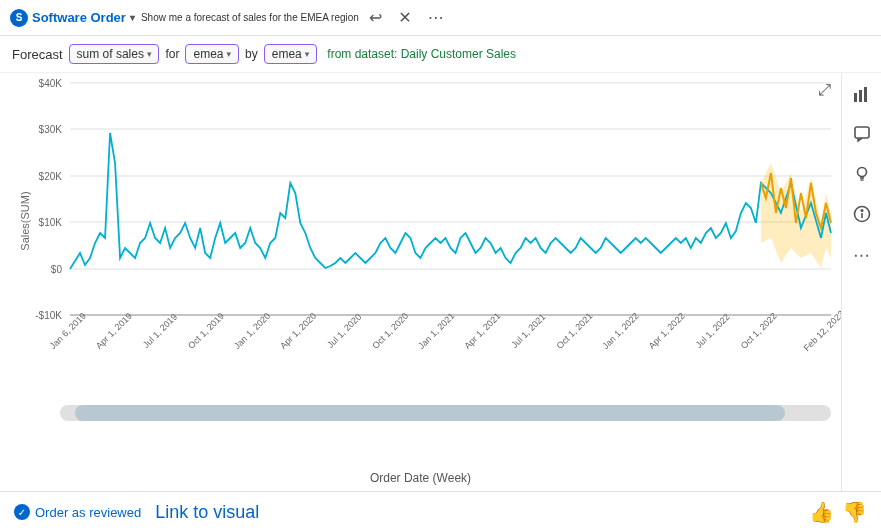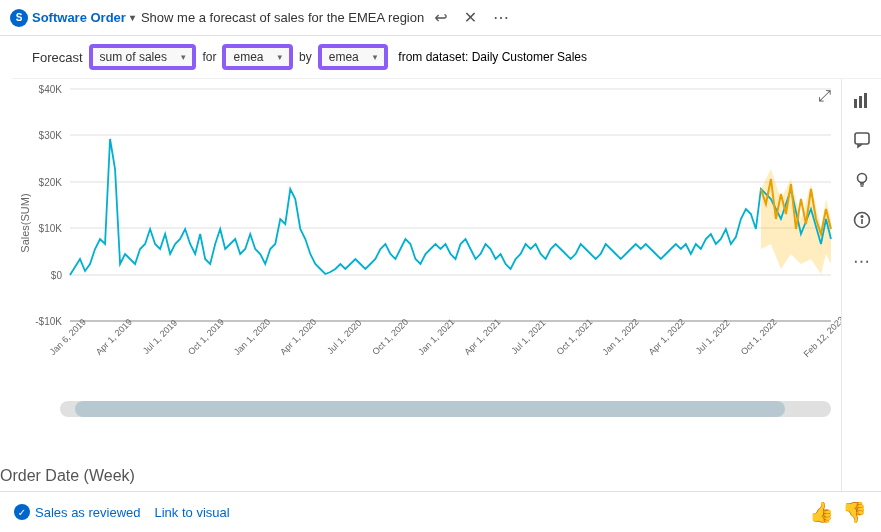--- a/index.html
+++ b/index.html
@@ -53,51 +53,50 @@
       color: #555;
       font-size: 16px;
       padding: 2px 4px;
       display: flex;
       align-items: center;
     }
     
     .forecast-bar {
       display: flex;
       align-items: center;
-      padding: 8px 20px;
+      padding: 8px 12px;
       gap: 6px;
       font-size: 12px;
       color: #333;
       flex-shrink: 0;
       border-bottom: 1px solid #f0f0f0;
-      margin-left: 12px;
     }
     .forecast-label {
       font-size: 13px;
       color: #333;
       font-weight: 500;
     }
     .pill {
       display: flex;
       align-items: center;
-      gap: 14px;
-      border: 4px solid #8b5cf6;
+      gap: 3px;
+      border: 1px solid #8b5cf6;
       border-radius: 4px;
       padding: 2px 7px;
       font-size: 12px;
       color: #333;
       background: #f8f8f8;
       cursor: pointer;
     }
     .pill .chevron {
       font-size: 9px;
       color: #666;
     }
     .dataset-text {
-      color: #000000;
+      color: #15803d;
       font-size: 12px;
       margin-left: 4px;
       text-align: center;
     }
     
     .main-content {
       display: flex;
       flex: 1;
       overflow: hidden;
     }
@@ -135,22 +134,22 @@
       white-space: nowrap;
       transform-origin: center center;
       width: 60px;
       text-align: center;
       transform: translateX(-50%) translateY(0%) rotate(-90deg);
       left: 25px;
       top: 45%;
     }
     
     .x-axis-label {
-      text-align: left;
-      font-size: 16px;
+      text-align: center;
+      font-size: 12px;
       color: #555;
       padding: 4px 0 6px 0;
       flex-shrink: 0;
       margin-top: 42px;
     }
     
     .bottom-bar {
       display: flex;
       align-items: center;
       padding: 8px 14px;
@@ -179,21 +178,21 @@
       border-radius: 50%;
       background: #0066cc;
       display: flex;
       align-items: center;
       justify-content: center;
       color: white;
       font-size: 10px;
     }
     .link-visual {
       color: #0066cc;
-      font-size: 13px;
+      font-size: 18px;
       cursor: pointer;
       text-decoration: none;
     }
     .bottom-bar-right {
       display: flex;
       gap: 8px;
     }
     .thumb-btn {
       background: none;
       border: none;
@@ -220,21 +219,21 @@
   </style>
 </head>
 <body>
 
 <div class="top-bar">
   <div class="app-logo">
     <div class="logo-icon">S</div>
     <span>Software Order</span>
     <span style="font-size:10px; color:#555;">▾</span>
   </div>
-  <span style="font-size:13px; color:#333;">
+  <span style="font-size:10px; color:#333;">
     Show me a forecast of <span class="underline">sales</span> for the <span class="underline">EMEA</span> region
   </span>
   <div class="top-bar-actions">
     <button class="icon-btn">↩</button>
     <button class="icon-btn">✕</button>
     <button class="icon-btn">⋯</button>
   </div>
 </div>
 
 <div class="forecast-bar">
@@ -371,21 +370,21 @@
       </svg>
     </button>
     <button class="icon-btn sidebar-icon" title="More">⋯</button>
   </div>
 </div>
 
 <div class="bottom-bar">
   <div class="bottom-bar-left">
     <a class="reviewed-link" href="#">
       <div class="reviewed-icon">✓</div>
-      <span>Sales as reviewed</span>
+      <span>Order as reviewed</span>
     </a>
     <a class="link-visual" href="#">
       <span>Link to visual</span>
     </a>
   </div>
   <div class="bottom-bar-right">
     <button class="thumb-btn">👍</button>
     <button class="thumb-btn">👎</button>
   </div>
 </div>

